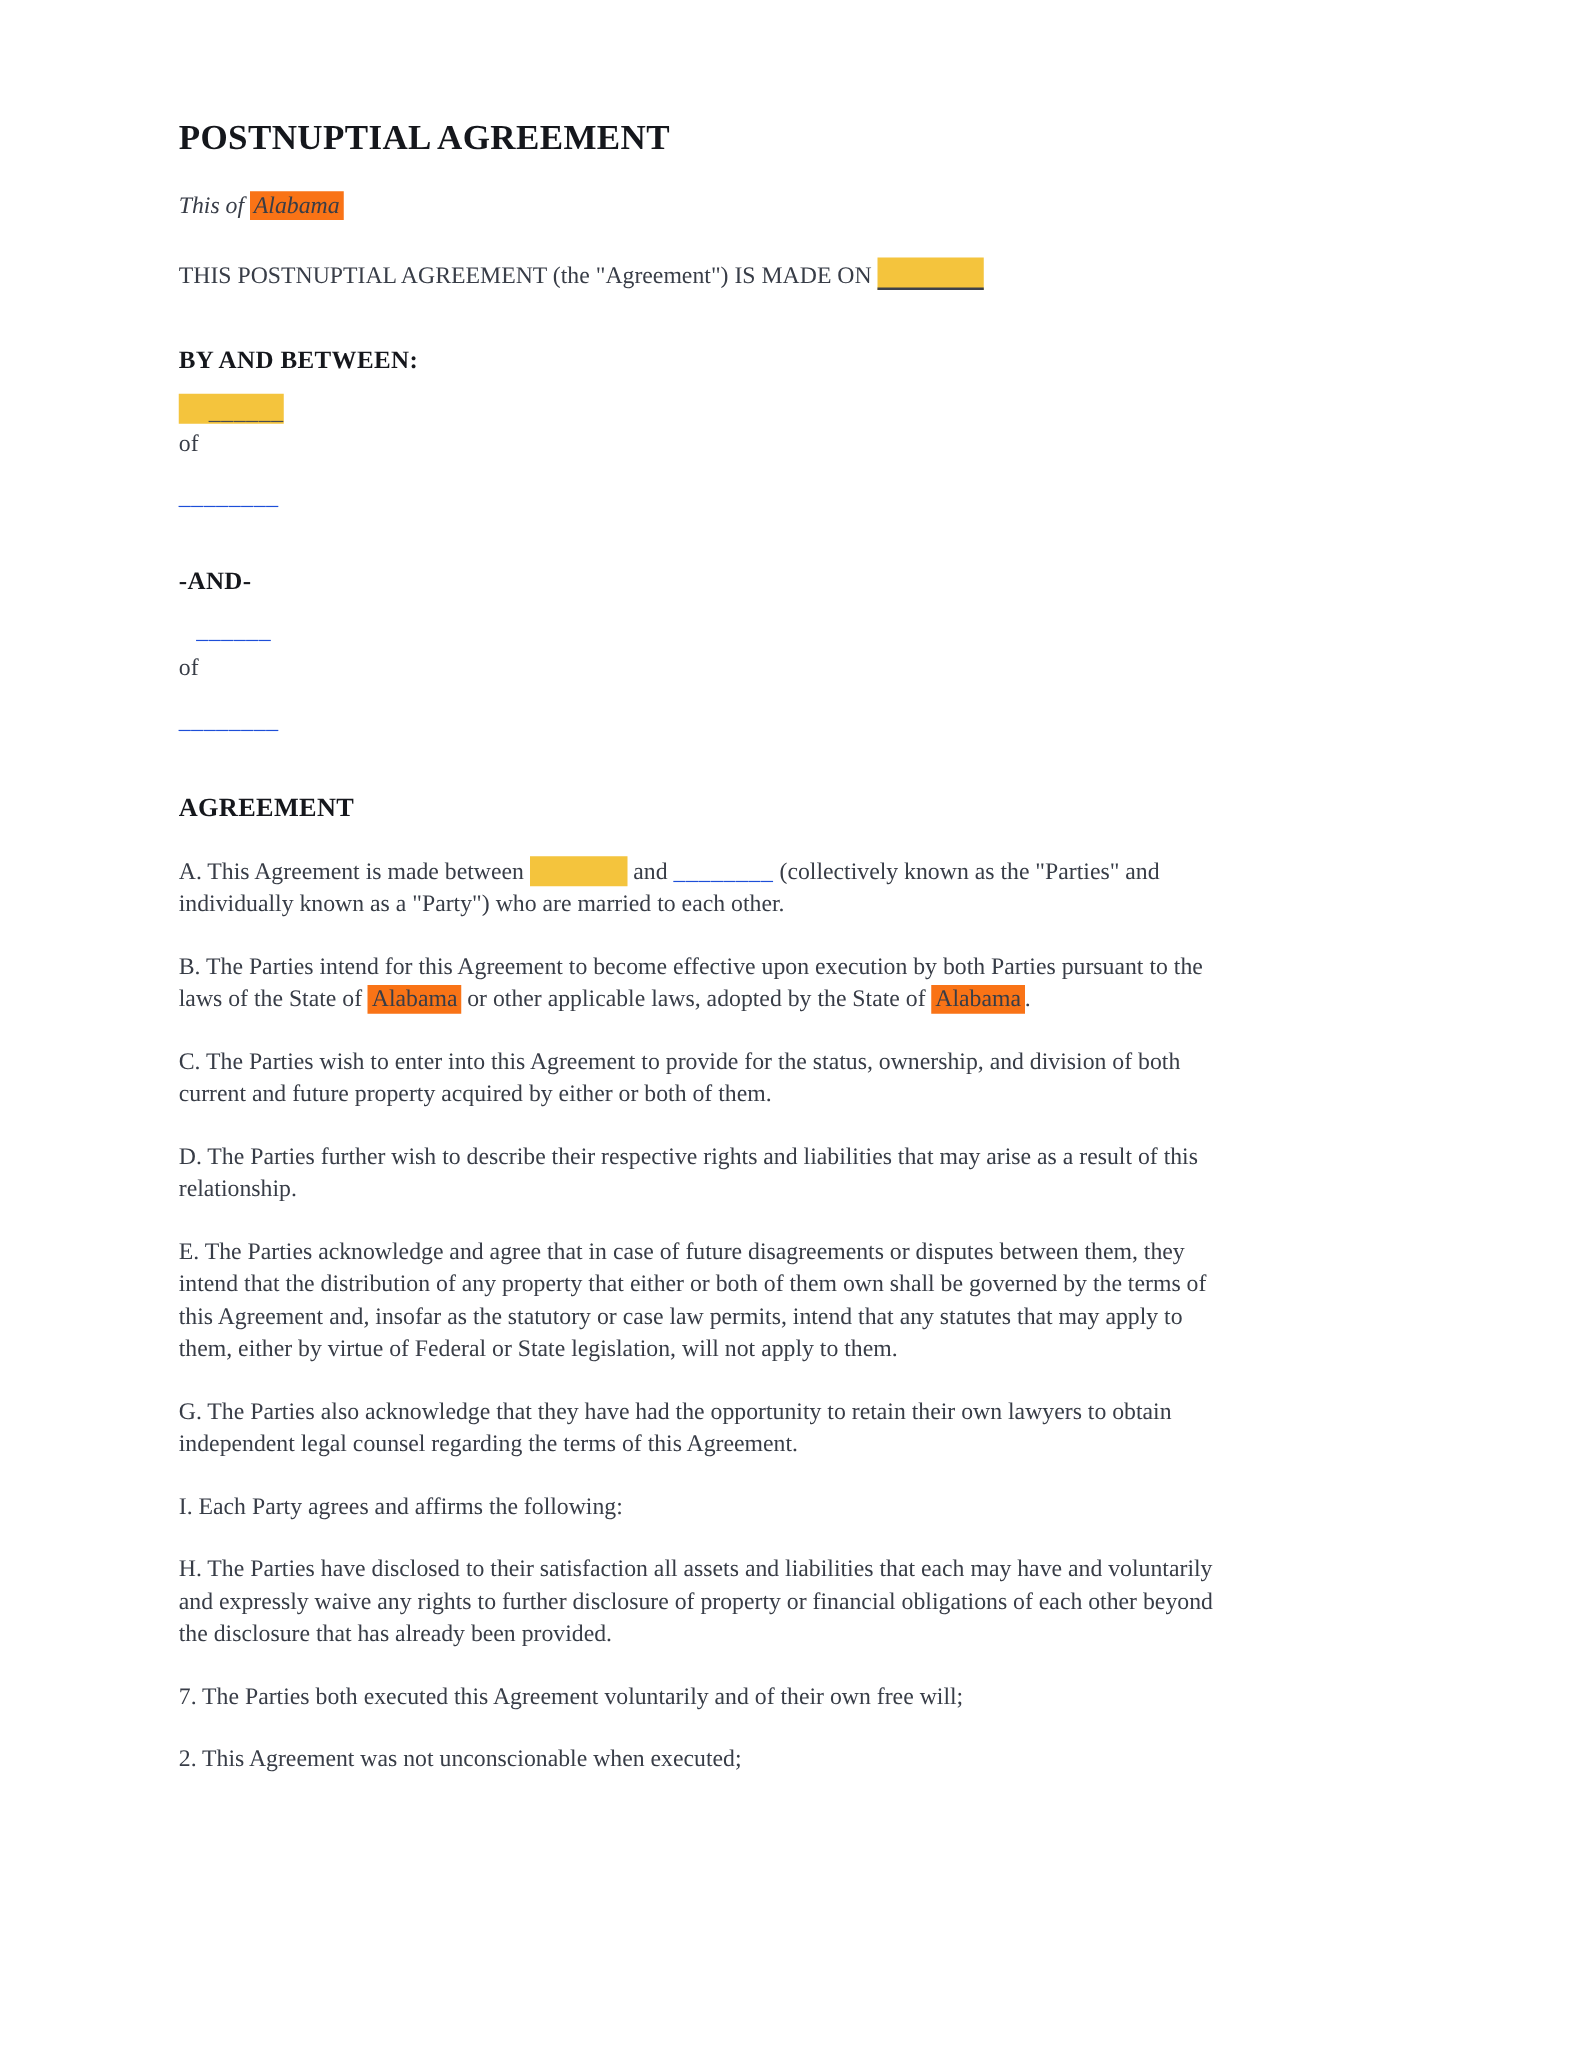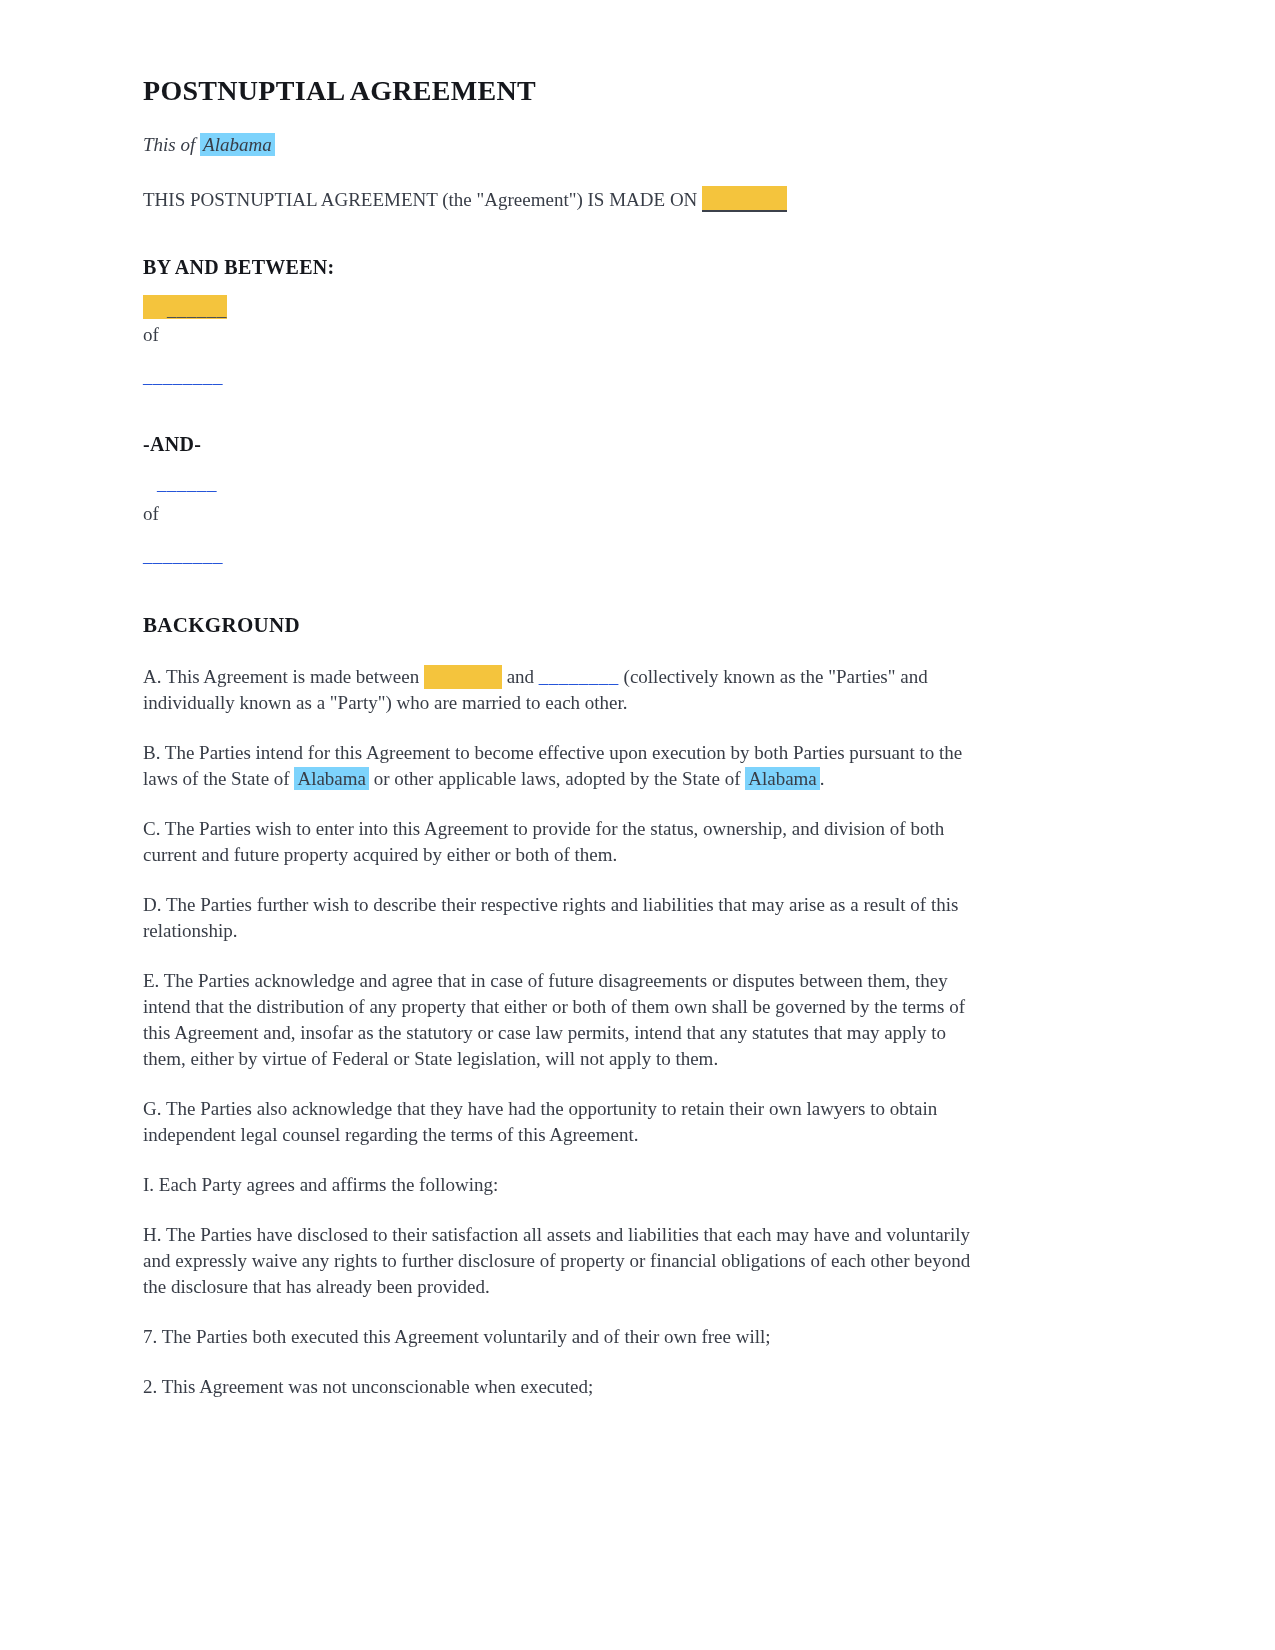--- a/index.html
+++ b/index.html
@@ -12,21 +12,21 @@
     height: 1650px;
     font-family: "Liberation Serif", "DejaVu Serif", serif;
     color: #383d47;
     position: relative;
     overflow: hidden;
   }
   .page {
     box-sizing: border-box;
     width: 1275px;
     height: 1228px;
-    padding: 75px 120px 40px 143px;
+    padding: 95px 120px 40px 143px;
   }
   .doc-title {
     font-size: 28px;
     font-weight: bold;
     color: #15171c;
     margin: 0 0 25px 0;
     letter-spacing: 0.3px;
   }
   .heading2 {
     font-size: 21px;
@@ -44,21 +44,21 @@
   }
   .line.bold {
     font-weight: bold;
     color: #15171c;
     font-size: 20px;
     letter-spacing: 0.3px;
     margin-top: 41px;
   }
   .line.italic { font-style: italic; }
   .hl {
-    background: #7dd3fc;
+    background: #f97316;
     padding: 1px 3px;
   }
   .blank-hl {
     display: inline-block;
     background: #F4C43D;
     height: 24px;
     vertical-align: -6px;
     position: relative;
   }
   .blank-hl.underlined {
@@ -86,21 +86,21 @@
       <p class="line italic" style="margin-bottom: 28px;"><span>This of </span><span class="hl">Alabama</span></p>
       <p class="line" style="margin-bottom: 36px;"><span>THIS POSTNUPTIAL AGREEMENT (the "Agreement") IS MADE ON </span><span class="blank-hl underlined" style="width: 85px;"></span></p>
       <p class="line bold" style="margin-bottom: 14px;"><span>BY AND BETWEEN:</span></p>
       <p class="line" style="margin-bottom: 2px;"><span class="blank-hl" style="width: 84px;"><span class="us">______</span></span></p>
       <p class="line" style="margin-bottom: 16px;"><span>of</span></p>
       <p class="line" style="margin-bottom: 10px;"><span class="blank-run">________</span></p>
       <p class="line bold" style="margin-bottom: 14px;"><span>-AND-</span></p>
       <p class="line" style="margin-left: 14px; margin-bottom: 4px;"><span class="blank-run">______</span></p>
       <p class="line" style="margin-bottom: 16px;"><span>of</span></p>
       <p class="line" style="margin-bottom: 0px;"><span class="blank-run">________</span></p>
-      <h2 class="heading2">BACKGROUND</h2>
+      <h2 class="heading2">AGREEMENT</h2>
       <p class="line"><span>A. This Agreement is made between </span><span class="blank-hl" style="width: 78px;"></span><span> and </span><span class="blank-run">________</span><span> (collectively known as the "Parties" and
 individually known as a "Party") who are married to each other.</span></p>
       <p class="line"><span>B. The Parties intend for this Agreement to become effective upon execution by both Parties pursuant to the
 laws of the State of </span><span class="hl">Alabama</span><span> or other applicable laws, adopted by the State of </span><span class="hl">Alabama</span><span>.</span></p>
       <p class="line"><span>C. The Parties wish to enter into this Agreement to provide for the status, ownership, and division of both
 current and future property acquired by either or both of them.</span></p>
       <p class="line"><span>D. The Parties further wish to describe their respective rights and liabilities that may arise as a result of this
 relationship.</span></p>
       <p class="line"><span>E. The Parties acknowledge and agree that in case of future disagreements or disputes between them, they
 intend that the distribution of any property that either or both of them own shall be governed by the terms of

